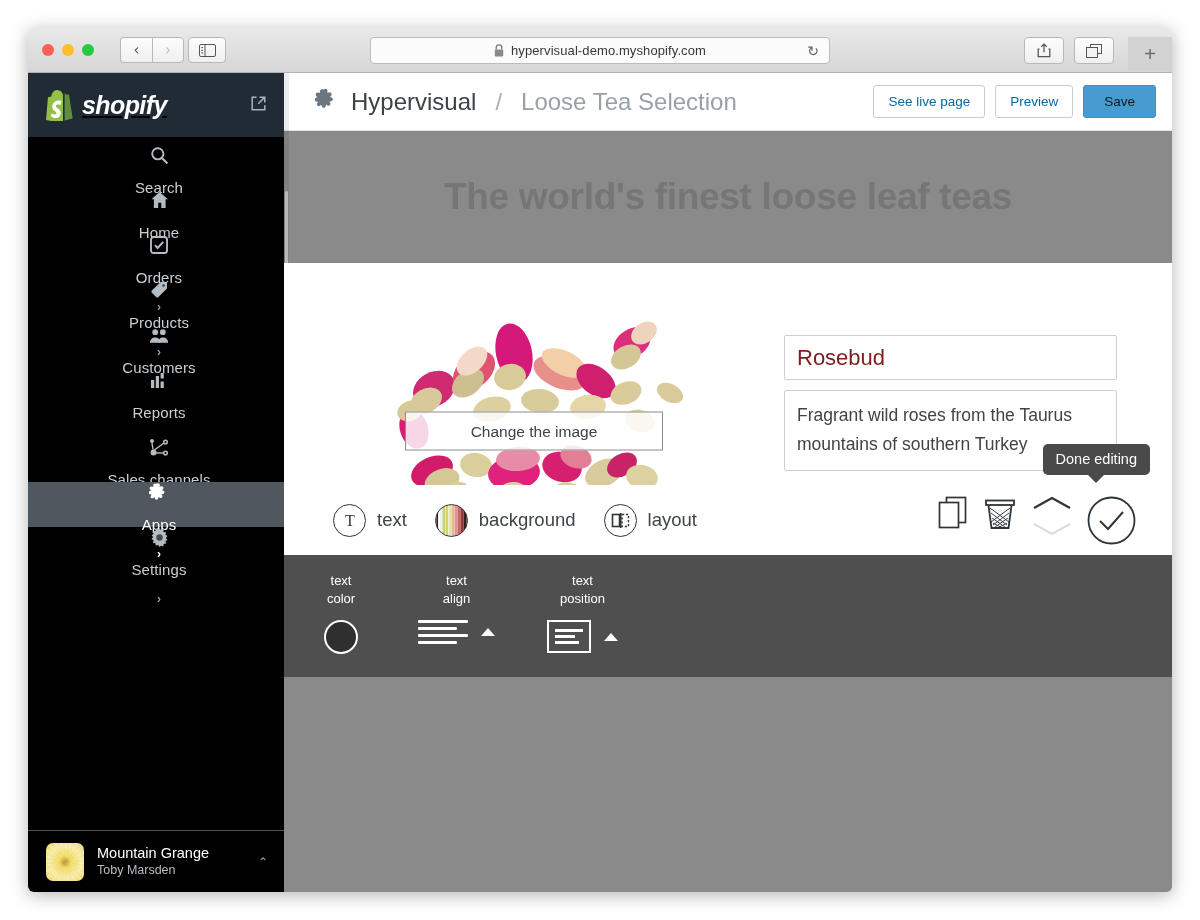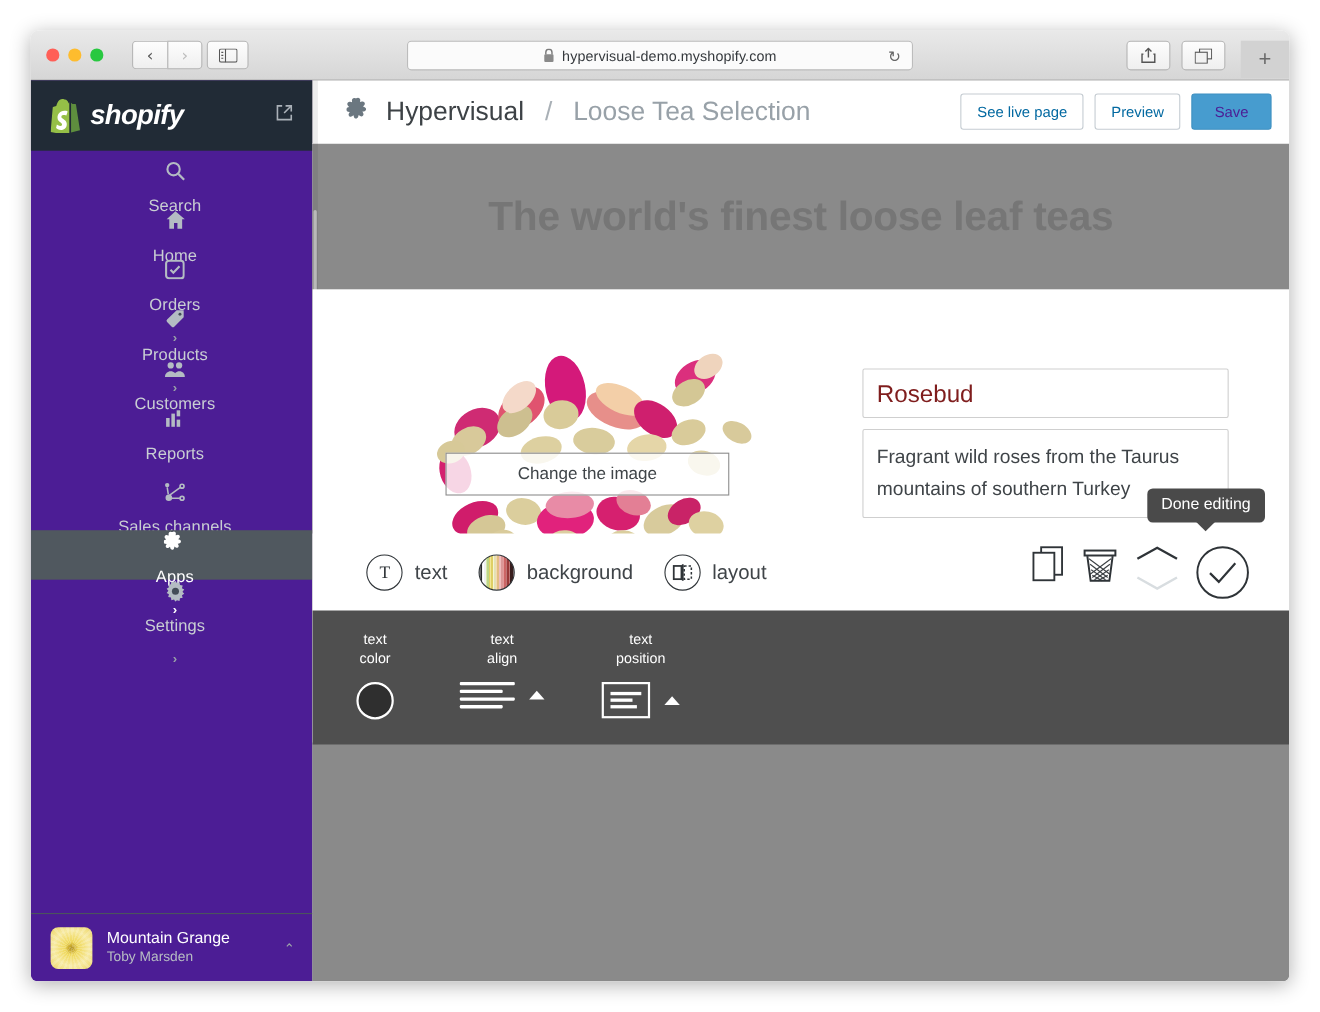--- a/index.html
+++ b/index.html
@@ -82,24 +82,25 @@
     display: flex; align-items: center; justify-content: center;
     font-size: 20px; color: #6a6a6a; font-weight: 300;
   }
 
   
   .app { position: relative; height: 819px; display: flex; background: #fff; }
 
   
   .sidebar {
     width: 256px; height: 100%;
-    background: #4c1d95;
+    background: #000000;
     display: flex; flex-direction: column;
     position: relative;
     flex-shrink: 0;
+    text-decoration: underline;
   }
   .brandbar {
     height: 64px; background: #212b36;
     display: flex; align-items: center; padding: 0 18px 0 18px;
     justify-content: space-between;
   }
   .brand-left { display: flex; align-items: center; gap: 9px; }
   .shopify-word {
     color: #fff; font-size: 25px; font-weight: bold; font-style: italic;
     letter-spacing: -0.6px; font-family: "Liberation Sans", sans-serif;
@@ -172,21 +173,21 @@
   .slash { font-size: 24px; color: #a9b0b6; margin: 0 6px; }
   .pagename { font-size: 24px; color: #98a1a8; font-weight: 400; }
 
   .topbtns { display: flex; align-items: center; gap: 10px; }
   .btn {
     height: 33px; padding: 0 14px;
     display: flex; align-items: center; justify-content: center;
     font-size: 13.5px; border-radius: 3px;
     border: 1px solid #c5ccd2; background: #fff; color: #0369a1;
   }
-  .btn.primary { background: #479ccf; border-color: #3f90c1; color: #4c1d95; padding: 0 20px; }
+  .btn.primary { background: #479ccf; border-color: #3f90c1; color: #0f172a; padding: 0 20px; }
 
   
   .hero {
     height: 132px; background: #8a8a8a;
     display: flex; align-items: center; justify-content: center;
   }
   .hero-title {
     font-size: 37px; font-weight: bold; color: #767676;
     letter-spacing: -0.3px;
   }

